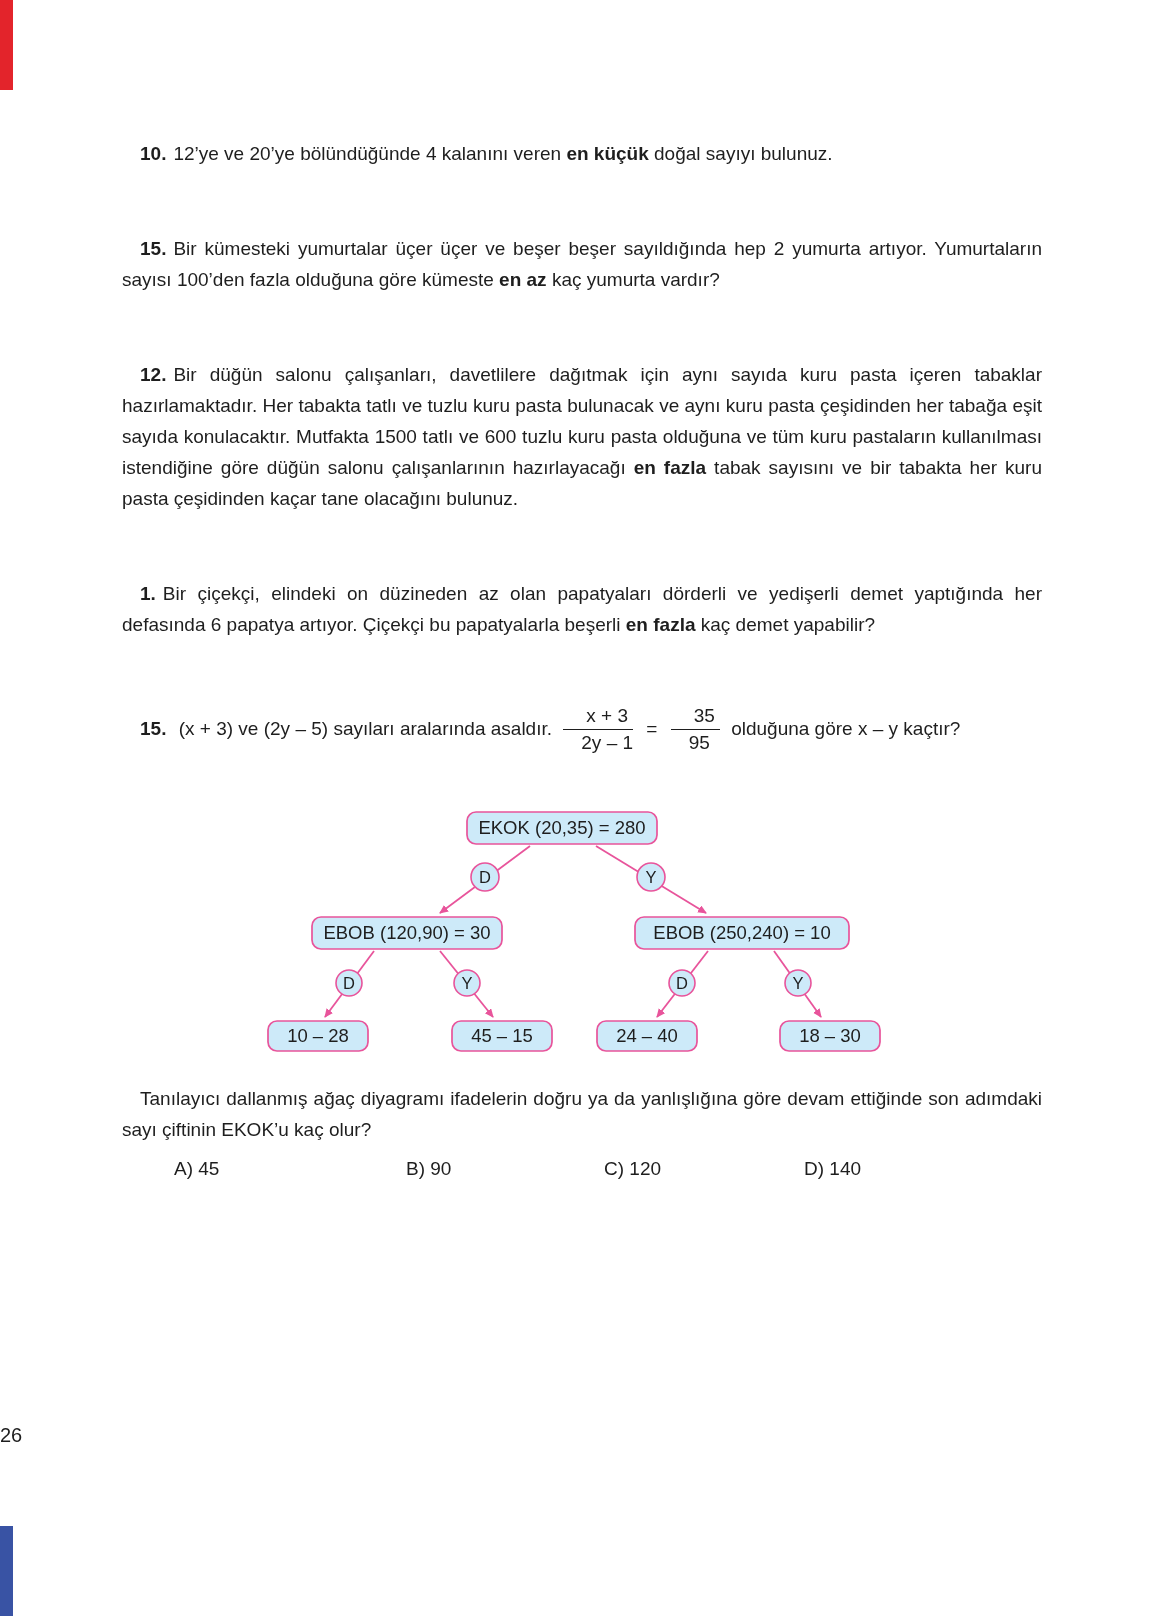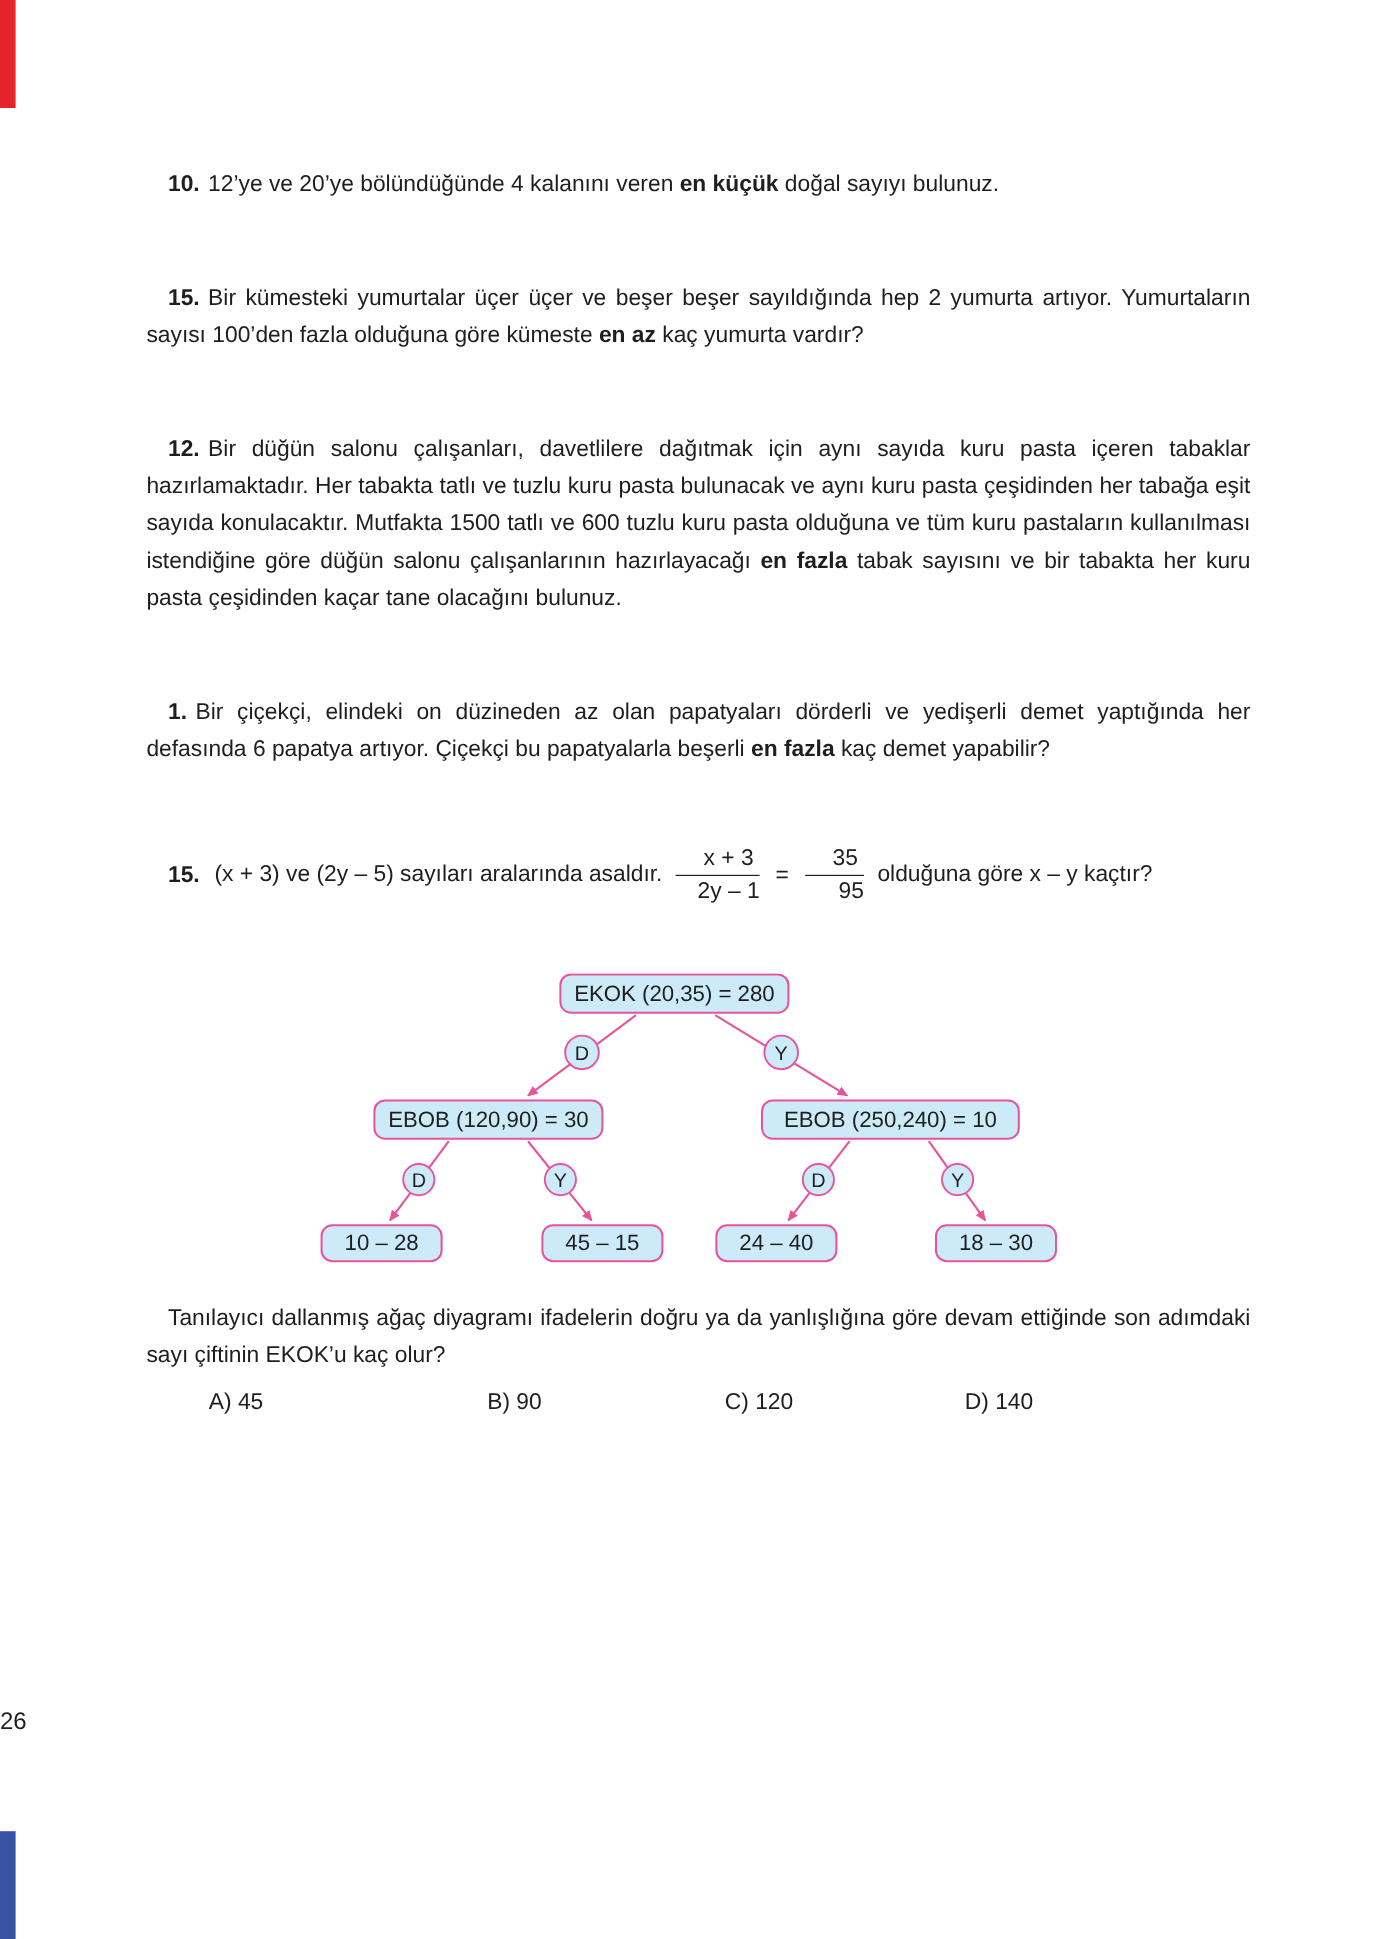--- a/index.html
+++ b/index.html
@@ -31,21 +31,21 @@
   }
   .q { text-indent: 18px; margin-bottom: 64px; }
   .q15 { margin-bottom: 56px; text-align: left; }
   .q16 { margin-bottom: 0; }
   .qnum { margin-right: 7px; font-weight: bold; }
   b { font-weight: bold; }
 
   .frac {
     display: inline-flex;
     flex-direction: column;
-    align-items: flex-end;
+    align-items: flex-start;
     vertical-align: middle;
     margin: 0 6px;
     line-height: 24px;
     text-align: center;
   }
   .frac .num { border-bottom: 1.6px solid #1e1e1e; padding: 0 5px 1px; }
   .frac .den { padding-top: 1px; }
   .eq { margin: 0 2px; }
 
   .diagram { margin: 14px 0 20px 0; }

